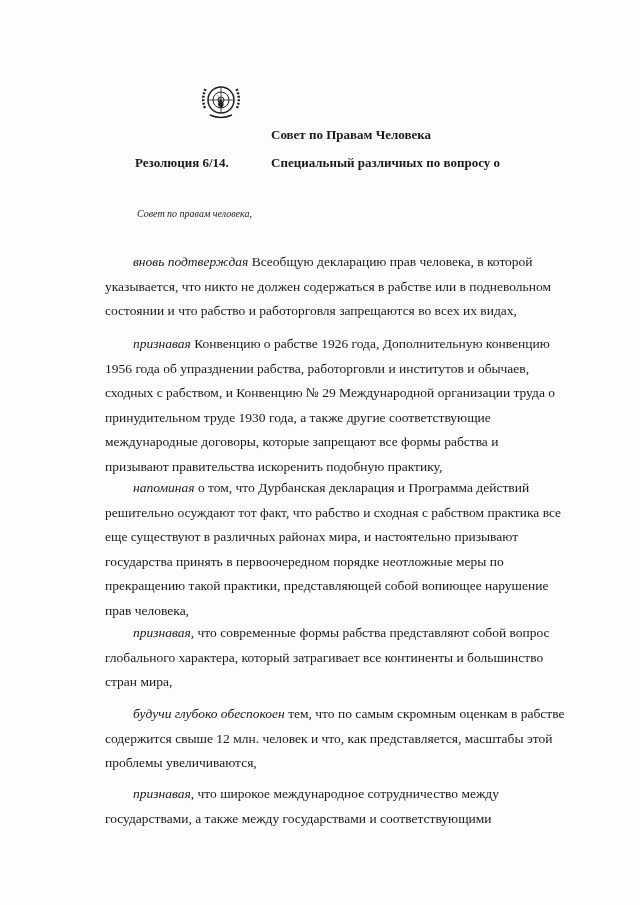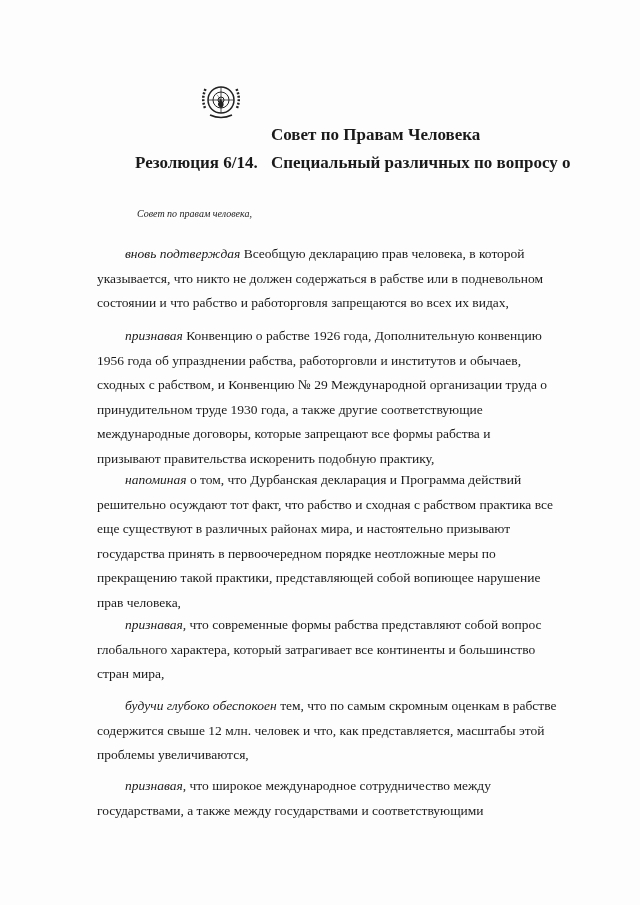--- a/index.html
+++ b/index.html
@@ -1,28 +1,28 @@
 <!DOCTYPE html>
 <html><head>
 <meta charset="utf-8">
 <style>
   html, body { margin: 0; padding: 0; }
   body {
     width: 640px; height: 905px; background: #fdfdfd; position: relative; overflow: hidden;
     font-family: "Liberation Serif", "DejaVu Serif", serif; color: #1a1a1a;
   }
   .emblem { position: absolute; left: 198px; top: 78px; width: 46px; height: 46px; }
-  .hdr { position: absolute; font-weight: bold; font-size: 17px; line-height: 22px; }
+  .hdr { position: absolute; font-weight: bold; font-size: 13px; line-height: 22px; }
   .council { left: 271px; top: 124px; }
   .reslabel { left: 135px; top: 152px; text-align: center; }
   .restitle { left: 271px; top: 152px; width: 300px; }
   .opening { position: absolute; left: 137px; top: 208px; font-style: italic; font-size: 10px; }
   .para {
     position: absolute; left: 97px; width: 460px; font-size: 13.5px; line-height: 24.5px;
-    text-indent: 28px; margin: 0;
+    text-indent: 28px; margin: 8px;
   }
   .para i { font-style: italic; }
 </style>
 </head>
 <body>
 
 <svg class="emblem" viewBox="0 0 46 46">
   <circle cx="23" cy="22" r="13" fill="none" stroke="#222" stroke-width="1.5"></circle>
   <circle cx="23" cy="22" r="8" fill="none" stroke="#222" stroke-width="1"></circle>
   <circle cx="23" cy="22" r="3" fill="none" stroke="#222" stroke-width="1"></circle>

